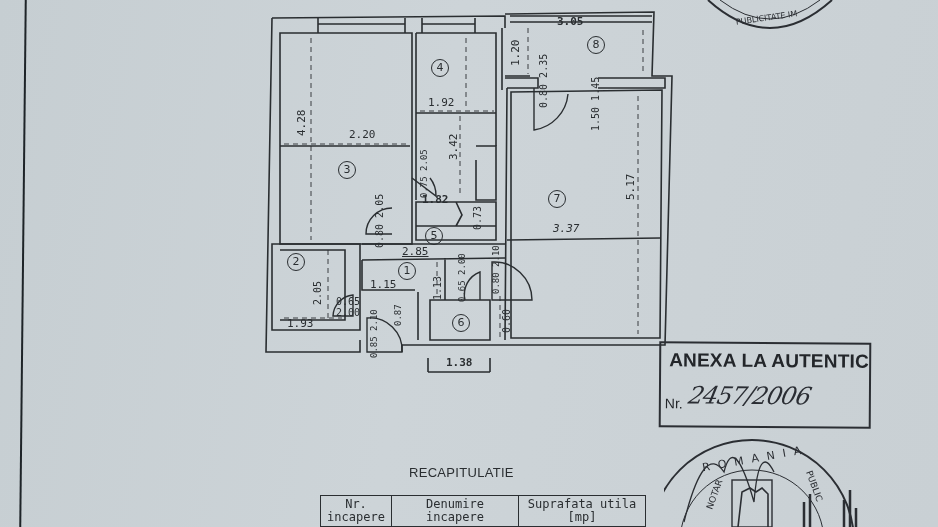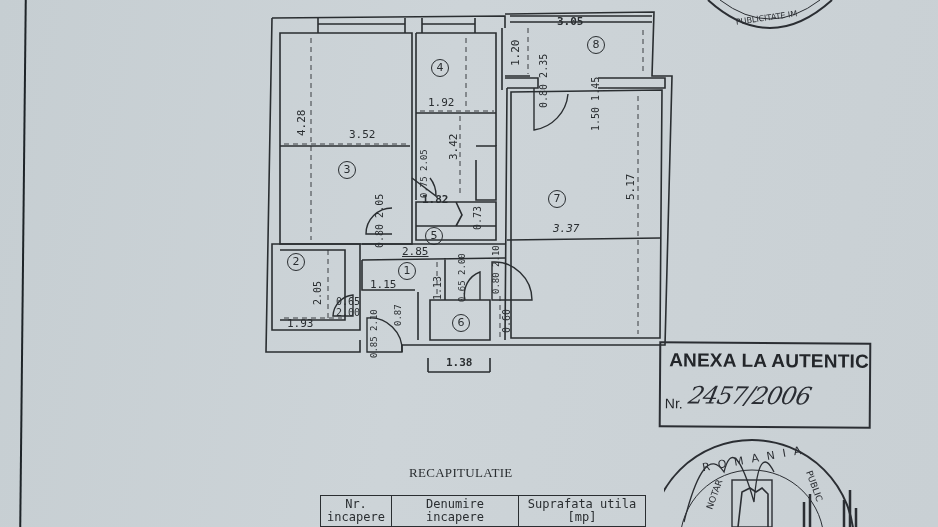--- a/index.html
+++ b/index.html
@@ -7,21 +7,21 @@
   .paper{position:absolute;left:0;top:0;width:938px;height:527px;background:linear-gradient(100deg,#c6ced2 0%,#cdd4d8 45%,#c9d0d4 100%);}
   .margin-line{position:absolute;left:22px;top:0;width:2px;height:527px;background:#1e2428;transform:skewX(-0.6deg);}
   .plan{position:absolute;left:0;top:0;width:938px;height:527px;}
   .dim{position:absolute;font-family:"DejaVu Sans Mono",monospace;font-size:11px;color:#2a2e31;white-space:nowrap;line-height:1;}
   .dim.v{transform-origin:left top;transform:rotate(-90deg);}
   .num{position:absolute;width:16px;height:16px;border:1.5px solid #2a2e31;border-radius:50%;font-size:11px;font-family:"DejaVu Sans",sans-serif;color:#2a2e31;text-align:center;line-height:16px;}
   .stamp-box{position:absolute;left:659px;top:342px;width:208px;height:82px;border:2px solid #2b2e33;transform:rotate(0.4deg);}
   .stamp-title{position:absolute;left:8px;top:6px;font-family:"Liberation Sans",sans-serif;font-size:19px;font-weight:bold;color:#23262a;letter-spacing:0.2px;}
   .stamp-nr{position:absolute;left:4px;top:52px;font-family:"Liberation Sans",sans-serif;font-size:14px;color:#23262a;}
   .stamp-hand{position:absolute;left:28px;top:38px;font-family:"DejaVu Serif",serif;font-style:italic;font-size:24px;color:#2a2d33;letter-spacing:-1px;transform:skewX(-12deg);}
-  .recap{position:absolute;left:409px;top:465px;font-family:Liberation Serif, serif;font-size:13px;color:#2a2e31;letter-spacing:0.3px;}
+  .recap{position:absolute;left:409px;top:465px;font-family:Liberation Sans, sans-serif;font-size:13px;color:#2a2e31;letter-spacing:0.3px;}
   table.recap-table{position:absolute;left:320px;top:495px;border-collapse:collapse;font-family:"DejaVu Sans Mono",monospace;font-size:12px;color:#2a2e31;}
   table.recap-table th{border:1.5px solid #2a2e31;font-weight:normal;padding:2px 4px;vertical-align:top;line-height:13px;}
   .seal{position:absolute;}
 </style>
 </head>
 <body>
 
 <div class="paper">
   <div class="margin-line"></div>
 
@@ -85,21 +85,21 @@
   <div class="num" style="left:587px;top:36px;">8</div>
   <div class="num" style="left:548px;top:190px;">7</div>
   <div class="num" style="left:425px;top:227px;">5</div>
   <div class="num" style="left:287px;top:253px;">2</div>
   <div class="num" style="left:398px;top:262px;">1</div>
   <div class="num" style="left:452px;top:314px;">6</div>
 
   <div class="dim" style="left:557px;top:16px;font-weight:bold;">3.05</div>
   <div class="dim v" style="left:510px;top:66px;">1.20</div>
   <div class="dim v" style="left:296px;top:136px;">4.28</div>
-  <div class="dim" style="left:349px;top:129px;">3.52</div>
+  <div class="dim" style="left:349px;top:129px;">2.20</div>
   <div class="dim" style="left:428px;top:97px;">1.92</div>
   <div class="dim v" style="left:448px;top:160px;">3.42</div>
   <div class="dim v" style="left:539px;top:108px;font-size:10px;"><span>0.80</span> <span>2.35</span></div>
   <div class="dim v" style="left:591px;top:131px;font-size:10px;"><span>1.50</span> <span>1.45</span></div>
   <div class="dim v" style="left:625px;top:200px;">5.17</div>
   <div class="dim" style="left:553px;top:223px;font-style:italic;">3.37</div>
   <div class="dim v" style="left:420px;top:198px;font-size:9px;"><span>0.75</span> <span>2.05</span></div>
   <div class="dim" style="left:422px;top:194px;font-weight:bold;">1.82</div>
   <div class="dim v" style="left:473px;top:230px;font-size:10px;">0.73</div>
   <div class="dim v" style="left:375px;top:248px;font-size:10px;"><span>0.80</span> <span>2.05</span></div>

